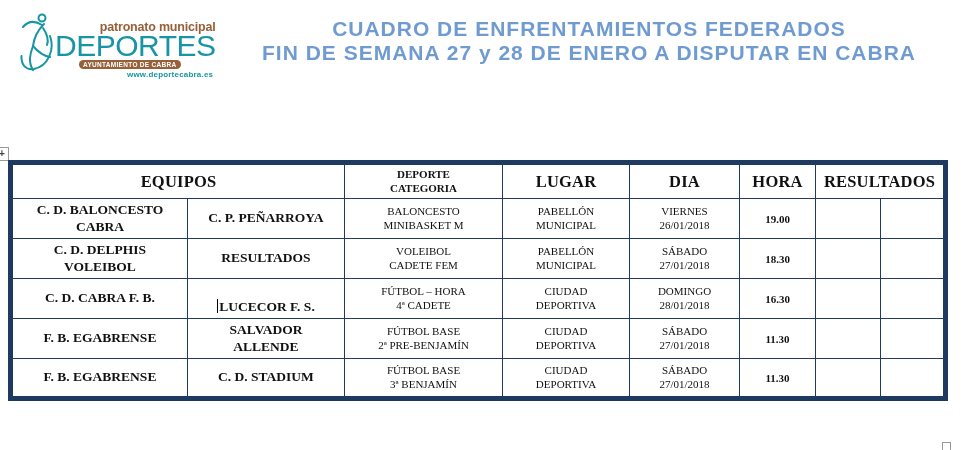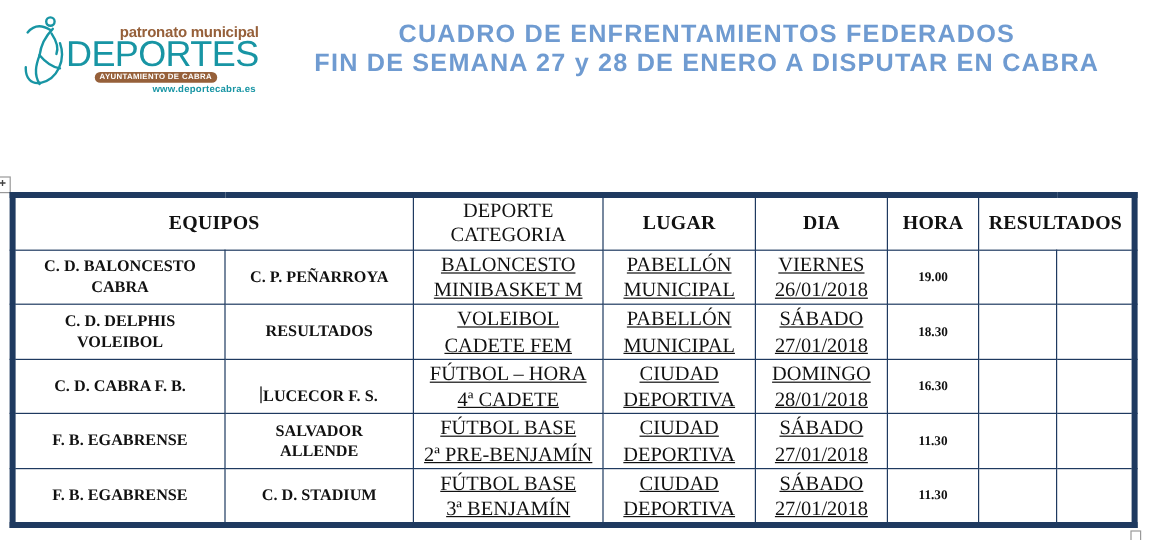--- a/index.html
+++ b/index.html
@@ -36,23 +36,23 @@
     font-family:"Liberation Serif", serif;
   }
   .fixtures th, .fixtures td {
     border:1px solid var(--border-color);
     text-align:center; vertical-align:middle;
     padding:1px 2px; white-space:pre-line; overflow:hidden;
   }
   .fixtures thead tr { height:36px; }
   .fixtures tbody tr { height:40px; }
   th.main  { font-size:16.5px; font-weight:bold; letter-spacing:0.2px; }
-  th.small { font-size:17px; font-weight:normal; line-height:1.2; }
+  th.small { font-size:11px; font-weight:bold; line-height:1.2; }
   td.team  { font-weight:bold; font-size:13.5px; line-height:1.25; }
-  td.plain { font-weight:normal; font-size:17px; line-height:1.25;text-decoration:underline; }
+  td.plain { font-weight:normal; font-size:11px; line-height:1.25; }
   td.time  { font-weight:bold; font-size:11px; }
   td.res   { background:#fff; }
 
   
   .caret { display:inline-block; width:1px; height:14px; background:#000; vertical-align:-2px; margin-right:1px; }
 
   
   .move-handle {
     position:absolute; left:-5px; top:147px; width:14px; height:14px;
     background:#fff; border:1px solid var(--handle-gray); box-sizing:border-box;

